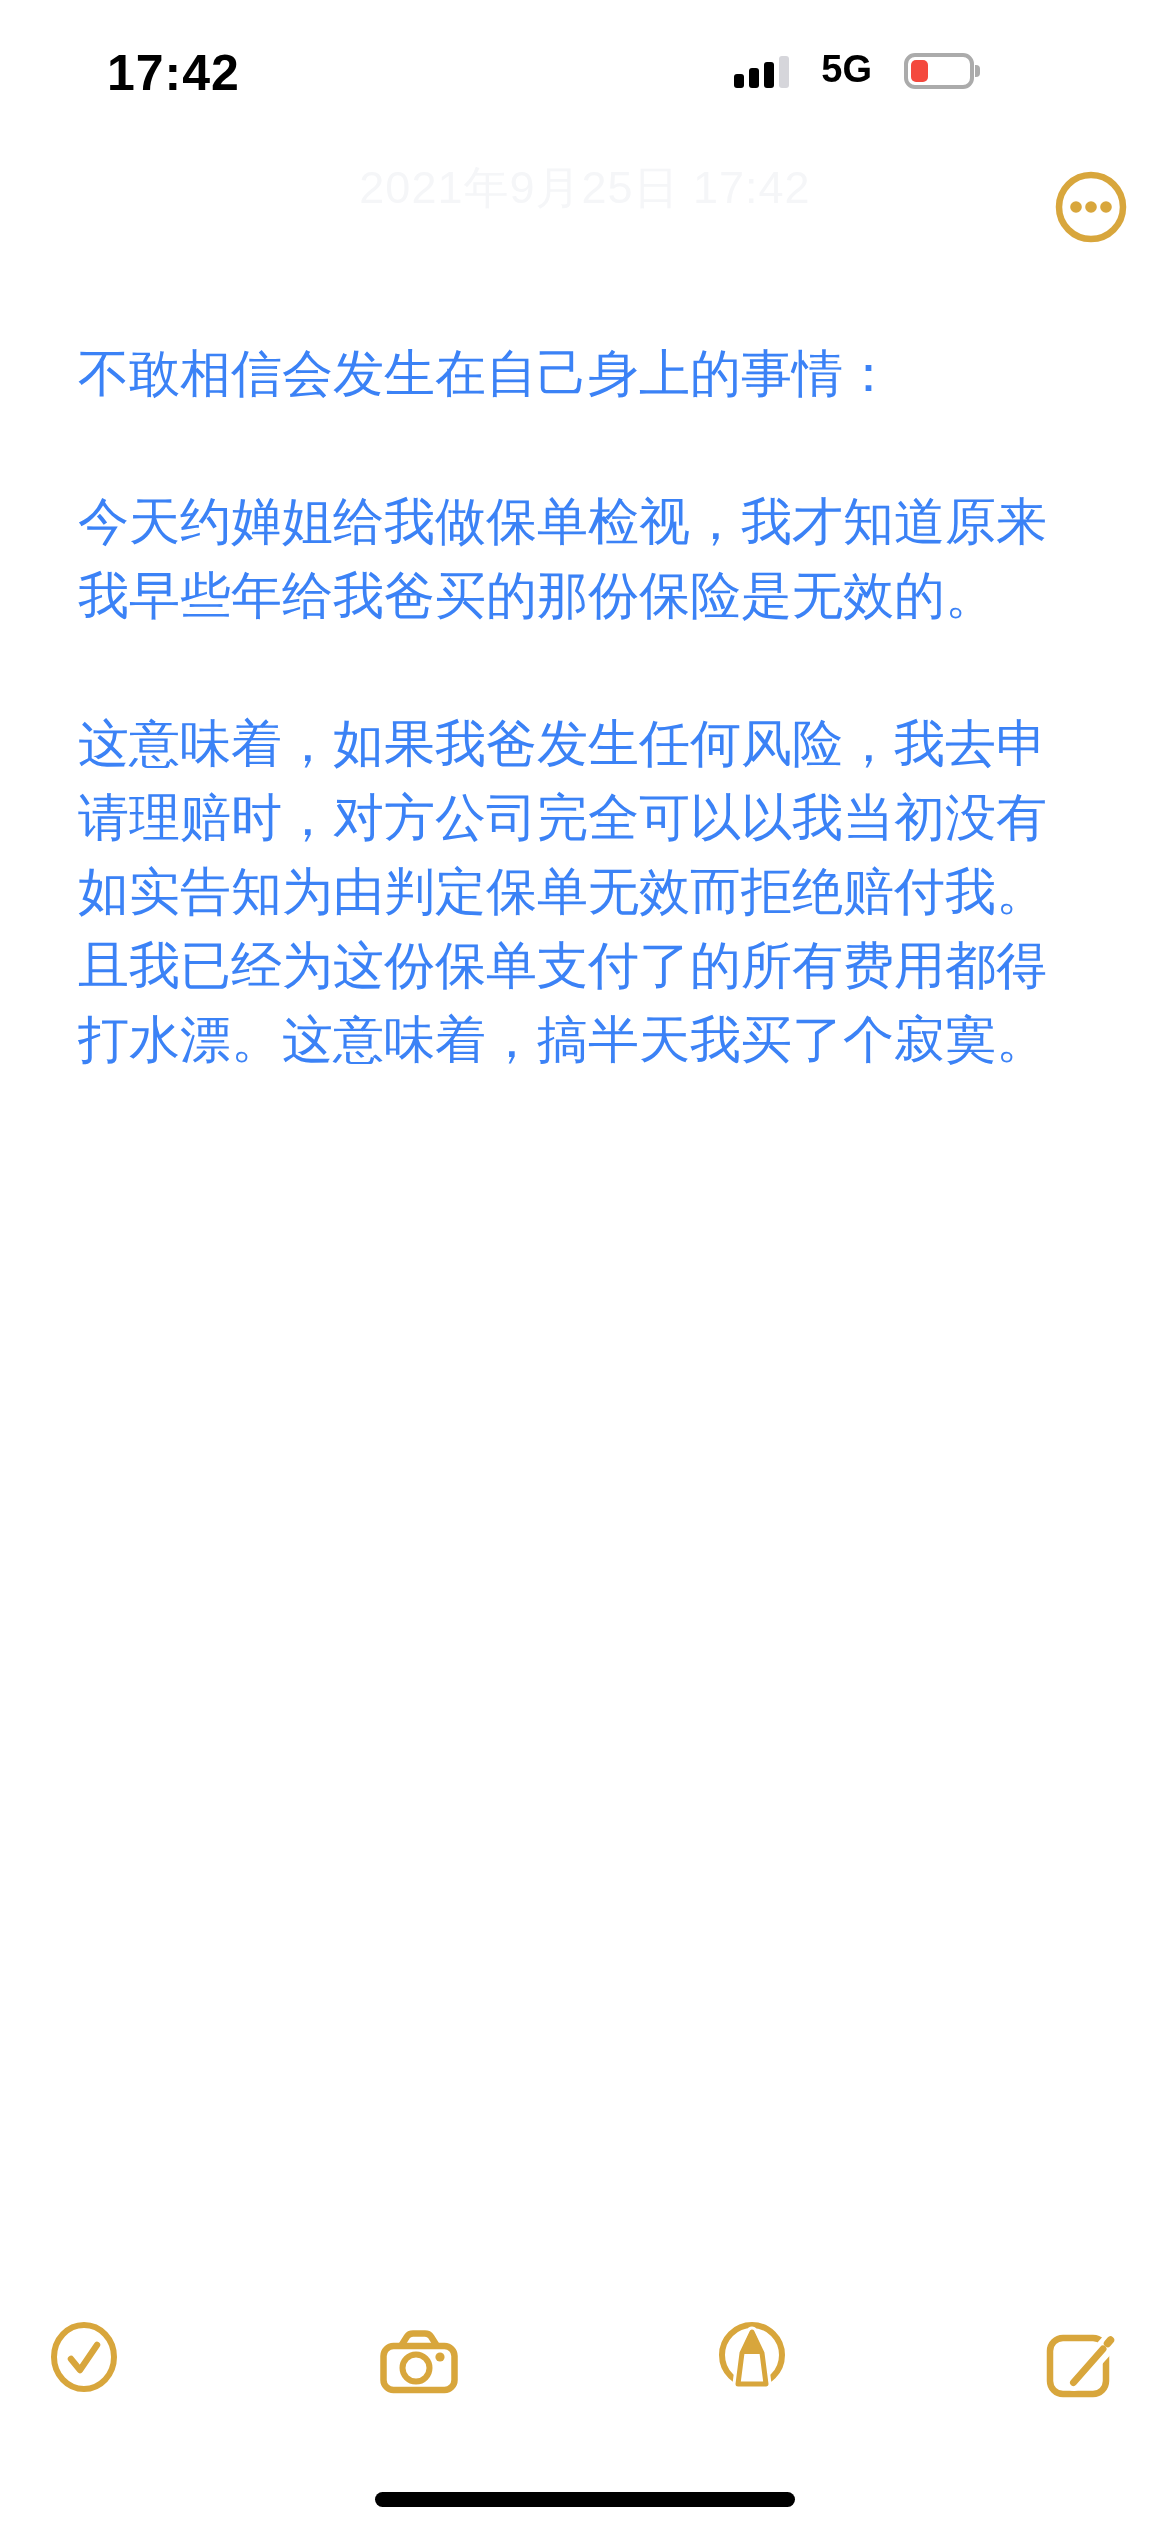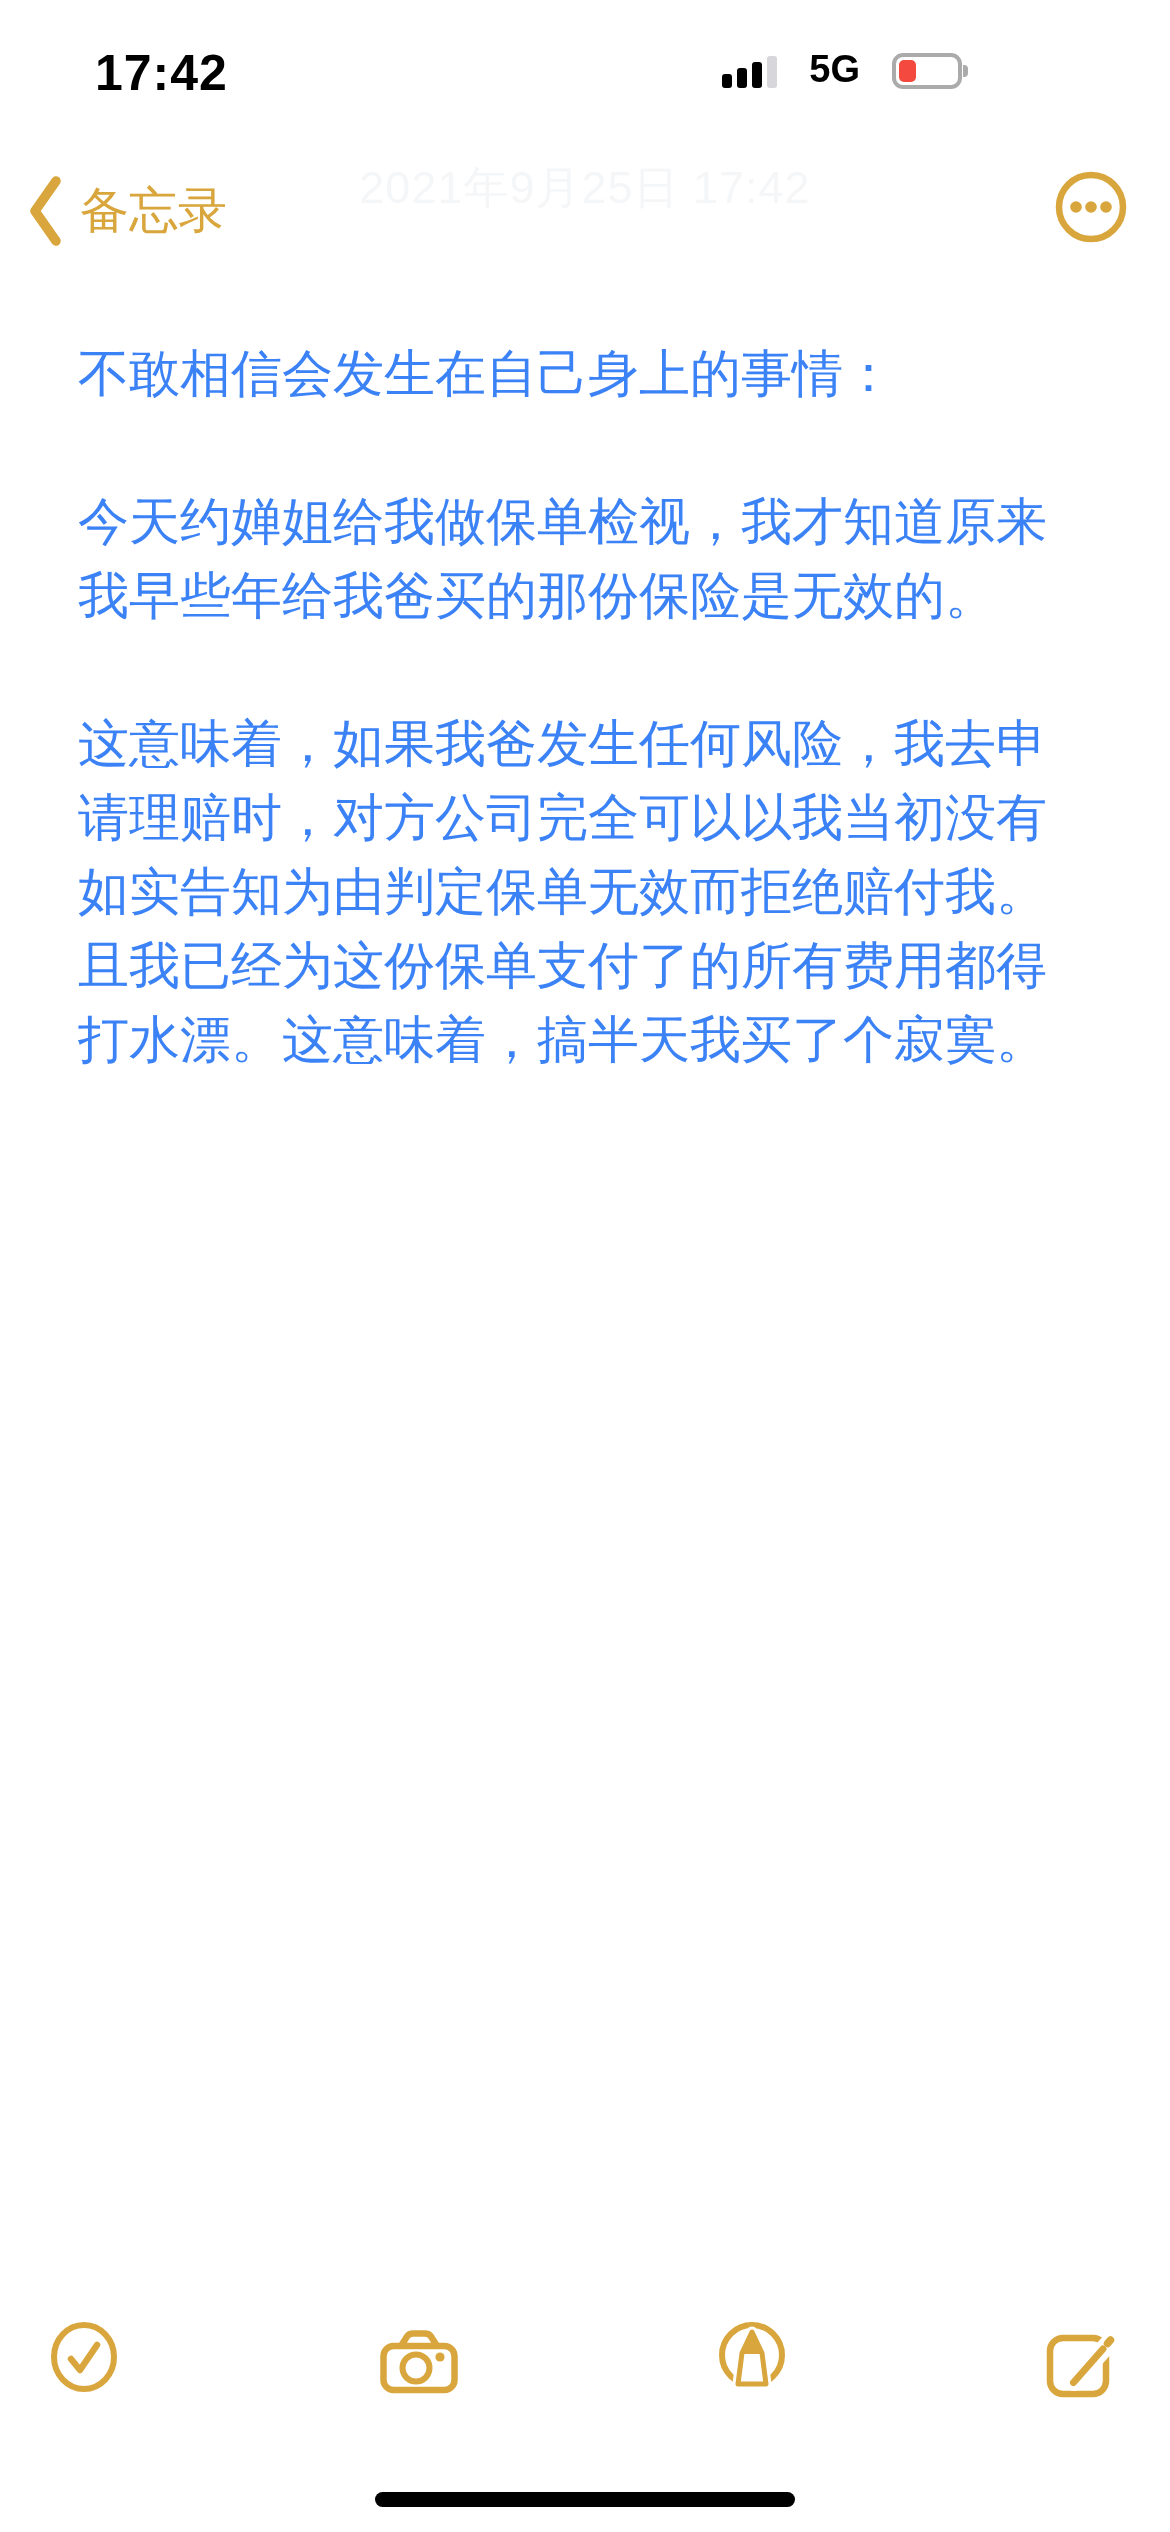--- a/index.html
+++ b/index.html
@@ -1,20 +1,20 @@
 <!DOCTYPE html>
 <html><head>
 <meta charset="utf-8">
 <style>
   * { margin:0; padding:0; box-sizing:border-box; }
   html,body { width:1170px; height:2532px; background:#ffffff; overflow:hidden;
               font-family:"Liberation Sans", sans-serif; position:relative; }
 
   
-  .status-bar { position:absolute; top:0; left:0; width:1020px; height:120px; }
+  .status-bar { position:absolute; top:0; left:12px; width:1020px; height:120px; }
   .time { position:absolute; left:95px; top:44px; font-size:50px; font-weight:700; color:#000; letter-spacing:1px; }
   .status-right { position:absolute; right:48px; top:52px; display:flex; align-items:center; gap:32px; }
   .signal { display:flex; align-items:flex-end; gap:5px; height:33px; }
   .signal .bar { width:10px; border-radius:3px; background:#000; }
   .signal .b1{height:14px} .signal .b2{height:20px} .signal .b3{height:26px}
   .signal .b4{height:32px; background:#D6D6DB;}
   .net { font-size:38px; font-weight:600; color:#000; margin-top:-4px; }
   .battery { position:relative; width:80px; height:36px; margin-top:-2px; }
   .battery .shell { position:absolute; left:0; top:0; width:70px; height:36px;
                     border:4px solid #ABABAB; border-radius:11px; }
@@ -67,28 +67,20 @@
       <div class="shell"></div>
       <div class="fill"></div>
       <div class="cap"></div>
     </div>
   </div>
 </div>
 
 <div class="nav-bar">
   <div class="date-header">2021年9月25日 17:42</div>
 
-  <div class="back-button">
-    <span>
-      <svg width="36" height="74" viewBox="0 0 36 74">
-        <path d="M30 7 L9 37 L30 67" fill="none" stroke="#D8A63C" stroke-width="9.5" stroke-linecap="round" stroke-linejoin="round"></path>
-      </svg>
-    </span>
-    <span class="back-label">备忘录</span>
-  </div>
 
   <div class="more-button">
     <span>
       <svg width="74" height="74" viewBox="0 0 74 74">
         <circle cx="37" cy="37" r="32" fill="none" stroke="#D8A63C" stroke-width="6.5"></circle>
         <circle cx="22" cy="37" r="5.8" fill="#D8A63C"></circle>
         <circle cx="37" cy="37" r="5.8" fill="#D8A63C"></circle>
         <circle cx="52" cy="37" r="5.8" fill="#D8A63C"></circle>
       </svg>
     </span>

